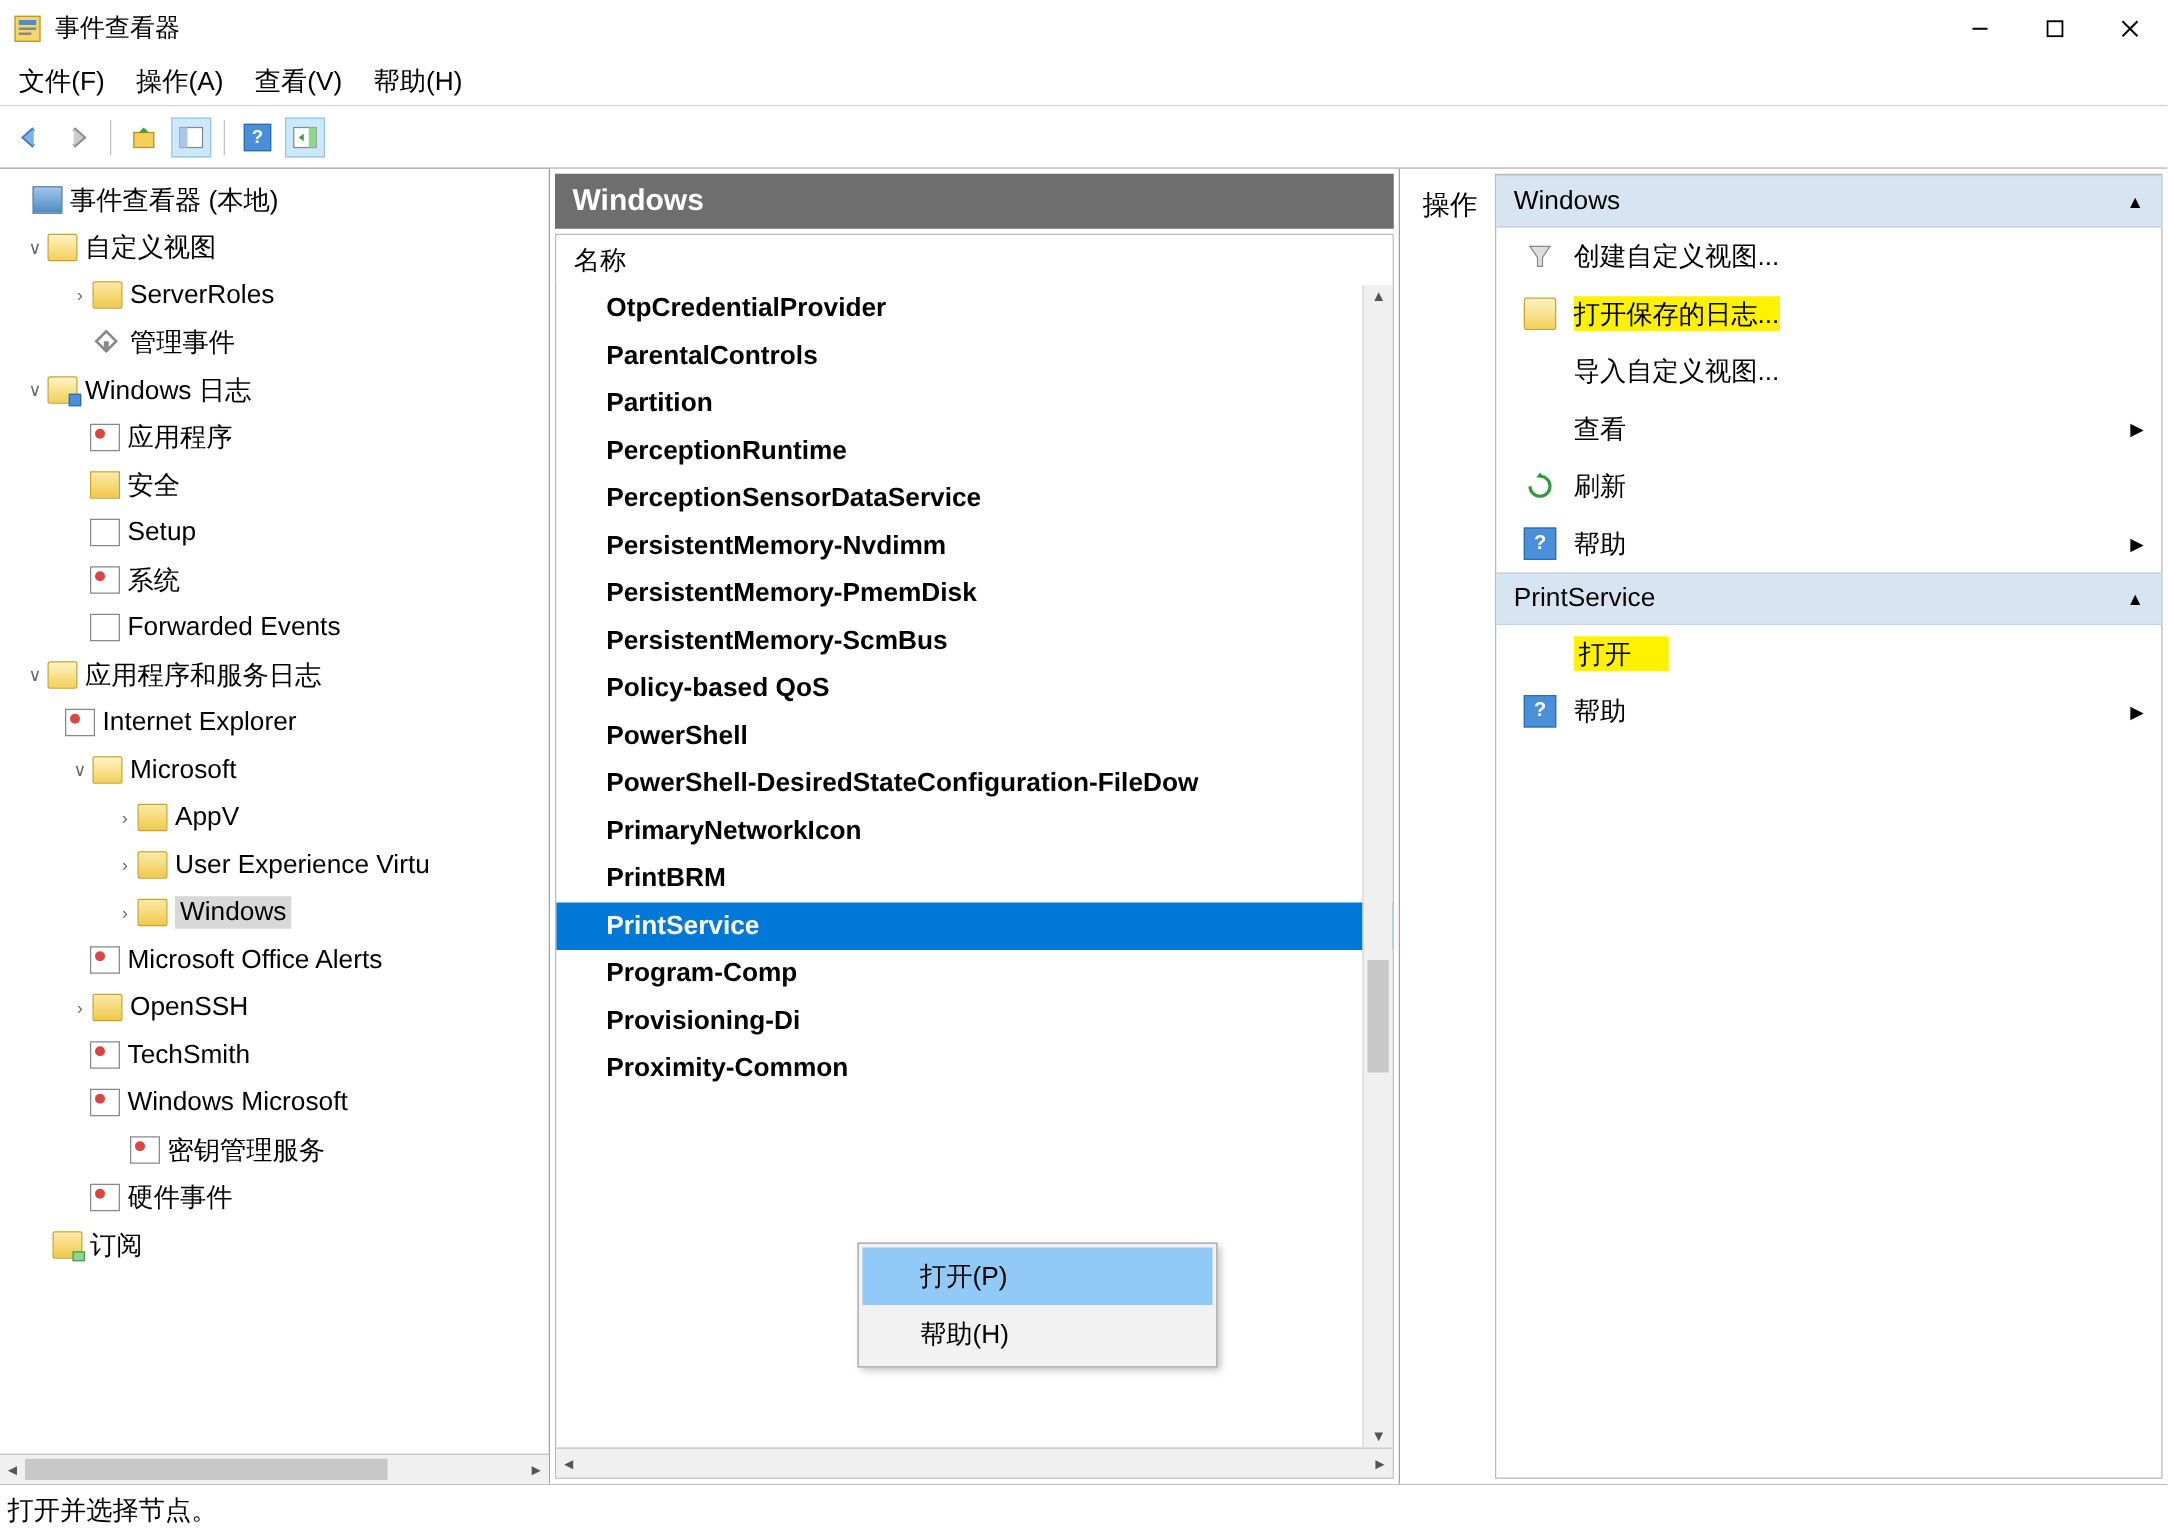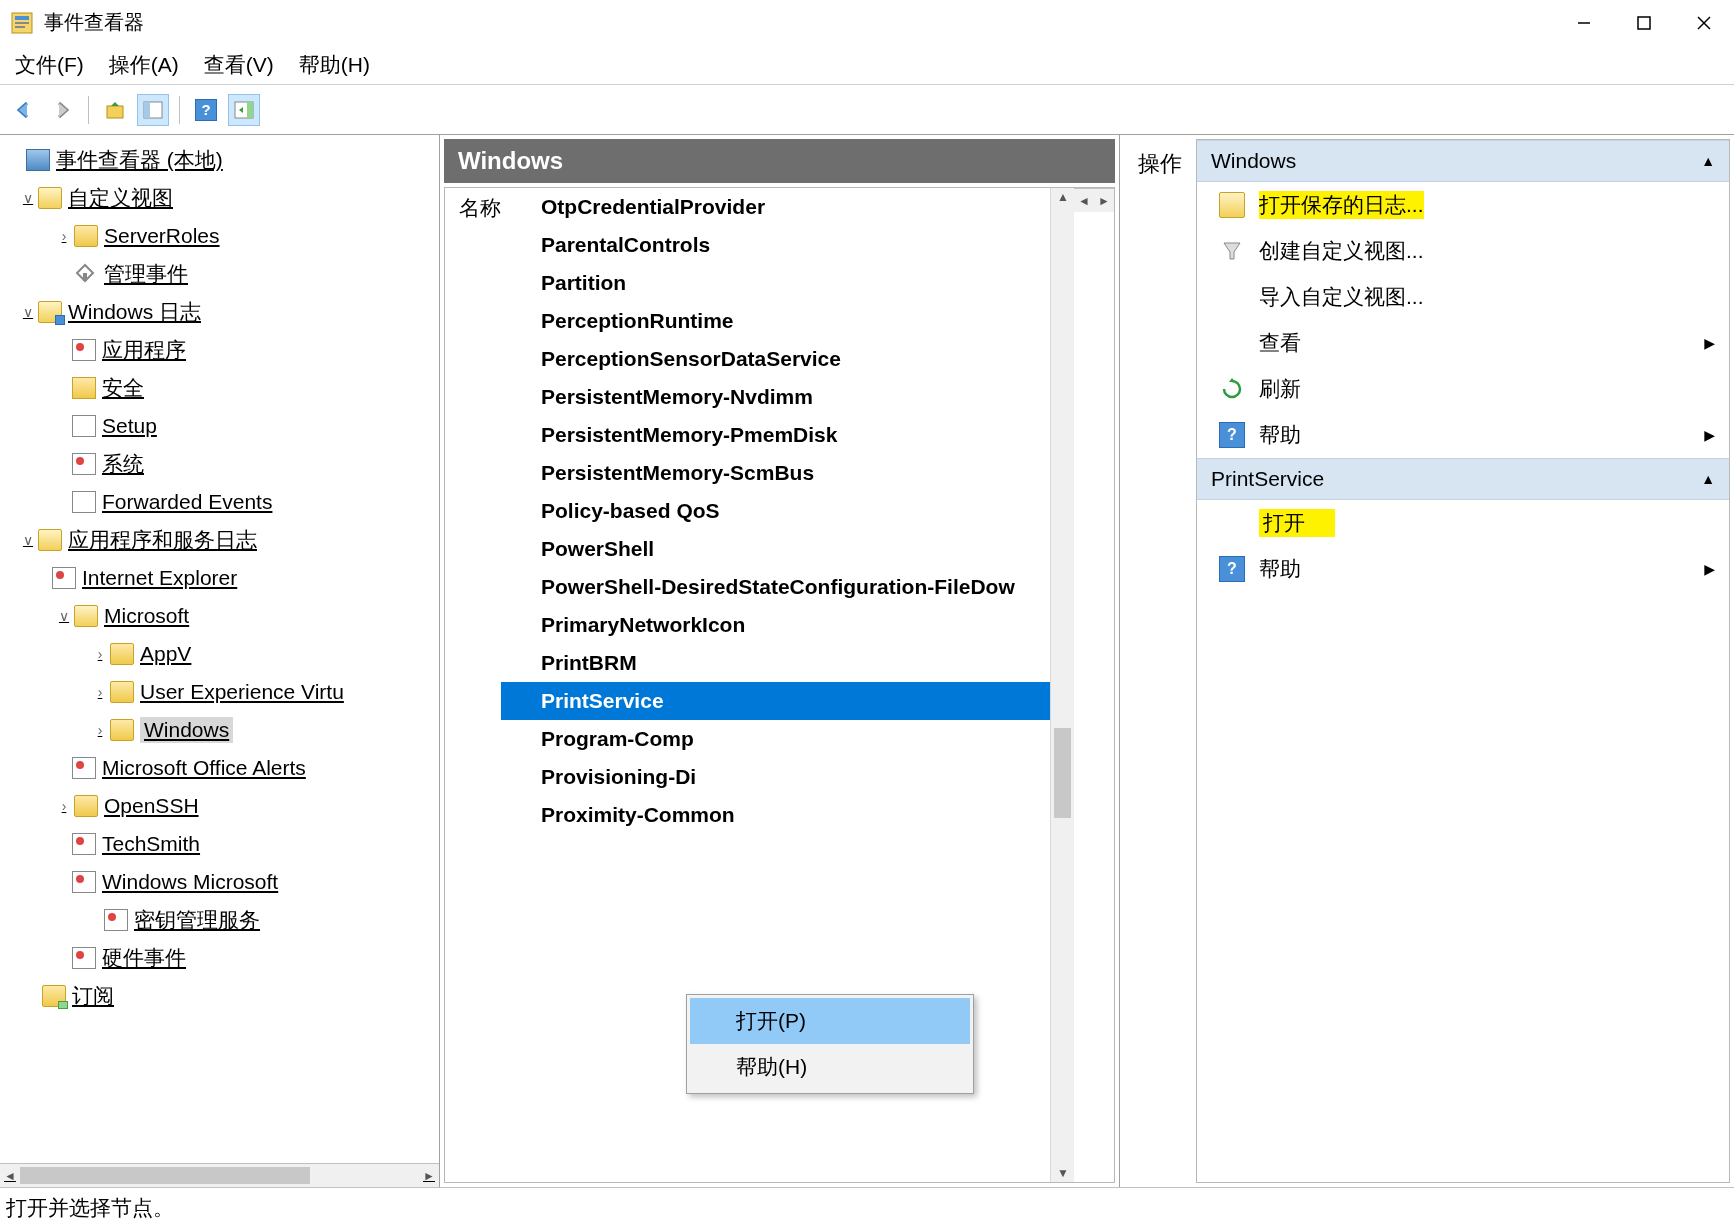--- a/index.html
+++ b/index.html
@@ -15,35 +15,35 @@
 .menubar-item { font-size: 21px; cursor: pointer; }
 
 .toolbar { height: 50px; display: flex; align-items: center; padding-left: 8px; gap: 6px; border-bottom: 1px solid #a0a0a0; background: #fff; }
 .toolbar-btn { width: 32px; height: 32px; display: flex; align-items: center; justify-content: center; border: 1px solid transparent; }
 .toolbar-btn.pressed { background: #cce8ff; border: 1px solid #99c2e8; }
 .toolbar-sep { width: 1px; height: 28px; background: #c0c0c0; margin: 0 4px; }
 
 .main { display: flex; height: 1052px; }
 
 
-.tree-panel { width: 440px; border-right: 1px solid #a0a0a0; display: flex; flex-direction: column; text-decoration: underline; }
+.tree-panel { width: 440px; border-right: 1px solid #a0a0a0; display: flex; flex-direction: column; }
 .tree-body { flex: 1; overflow: hidden; padding-top: 6px; }
 .tree-row { display: flex; align-items: center; height: 38px; white-space: nowrap; cursor: pointer; padding-left: 6px; font-size: 21px; }
 .tree-expander { width: 20px; text-align: center; color: #666; font-size: 14px; user-select: none; }
 .tree-icon { width: 24px; height: 22px; margin-right: 6px; flex-shrink: 0; }
 .tree-label.selected { background: #d8d8d8; padding: 1px 4px; }
 .tree-scroll { height: 24px; background: #f0f0f0; border-top: 1px solid #c0c0c0; position: relative; display:flex; align-items:center; }
 .tree-scroll .thumb { position: absolute; left: 20px; top: 3px; height: 17px; width: 290px; background: #c8c8c8; }
 .tree-scroll .arrow { width: 20px; text-align:center; font-size:12px; color:#555;}
 .tree-scroll .arrow.right { margin-left:auto;}
 
 
 .mid-panel { width: 680px; border-right: 1px solid #a0a0a0; display: flex; flex-direction: column; background: #fff; padding: 4px; }
 .mid-header { background: #6e6e6e; color: #fff; font-weight: bold; font-size: 24px; padding: 8px 14px; }
-.mid-inner { flex:1; border: 1px solid #b8b8b8; margin-top: 4px; display: flex; flex-direction: row; overflow:hidden; }
+.mid-inner { flex:1; border: 1px solid #b8b8b8; margin-top: 4px; display: flex; flex-direction: column; overflow:hidden; }
 .mid-colhead { height: 40px; display: flex; align-items: center; padding-left: 14px; font-size: 21px; background: #fff; }
 .mid-list { flex:1; overflow: hidden; position: relative; font-weight: bold; }
 .mid-item { display: flex; align-items: center; height: 38px; padding-left: 40px; font-size: 21px; cursor: pointer; white-space: nowrap; }
 .mid-item.selected { background: #0078d7; color: #fff; }
 .mid-vscroll { position: absolute; right: 0; top: 0; bottom: 0; width: 24px; background: #f0f0f0; border-left:1px solid #d8d8d8;}
 .mid-vscroll .thumb { position:absolute; left:3px; top:540px; width:17px; height:90px; background:#c8c8c8;}
 .mid-vscroll .arrow { position:absolute; left:0; width:24px; text-align:center; font-size:12px; color:#555;}
 .mid-vscroll .arrow.up{top:2px;} .mid-vscroll .arrow.dn{bottom:2px;}
 .mid-hscroll { height: 24px; background: #f0f0f0; border-top: 1px solid #c0c0c0; display:flex; align-items:center;}
 .mid-hscroll .arrow{width:20px;text-align:center;font-size:12px;color:#555;}
@@ -329,30 +329,30 @@
   </div>
 
   <div class="actions-panel">
     <div class="actions-title">操作</div>
     <div class="actions-panel-inner">
       <div class="actions-section-head">
           <span>Windows</span>
           <span class="arrow">▲</span>
         </div>
       <div class="action-row">
-          <span class="action-icon ico-folder-open"></span>
-          <span class="hl-yellow">打开保存的日志...</span>
-        </div>
-      <div class="action-row">
           <span class="action-icon">
             <svg width="22" height="22">
               <path d="M3 3 L19 3 L13 12 L13 19 L9 19 L9 12 Z" fill="#ddd" stroke="#888"></path>
             </svg>
           </span>
           <span>创建自定义视图...</span>
+        </div>
+      <div class="action-row">
+          <span class="action-icon ico-folder-open"></span>
+          <span class="hl-yellow">打开保存的日志...</span>
         </div>
       <div class="action-row">
           <span class="action-icon"></span>
           <span>导入自定义视图...</span>
         </div>
       <div class="action-row">
           <span class="action-icon"></span>
           <span>查看</span>
           <span class="sub">▶</span>
         </div>

